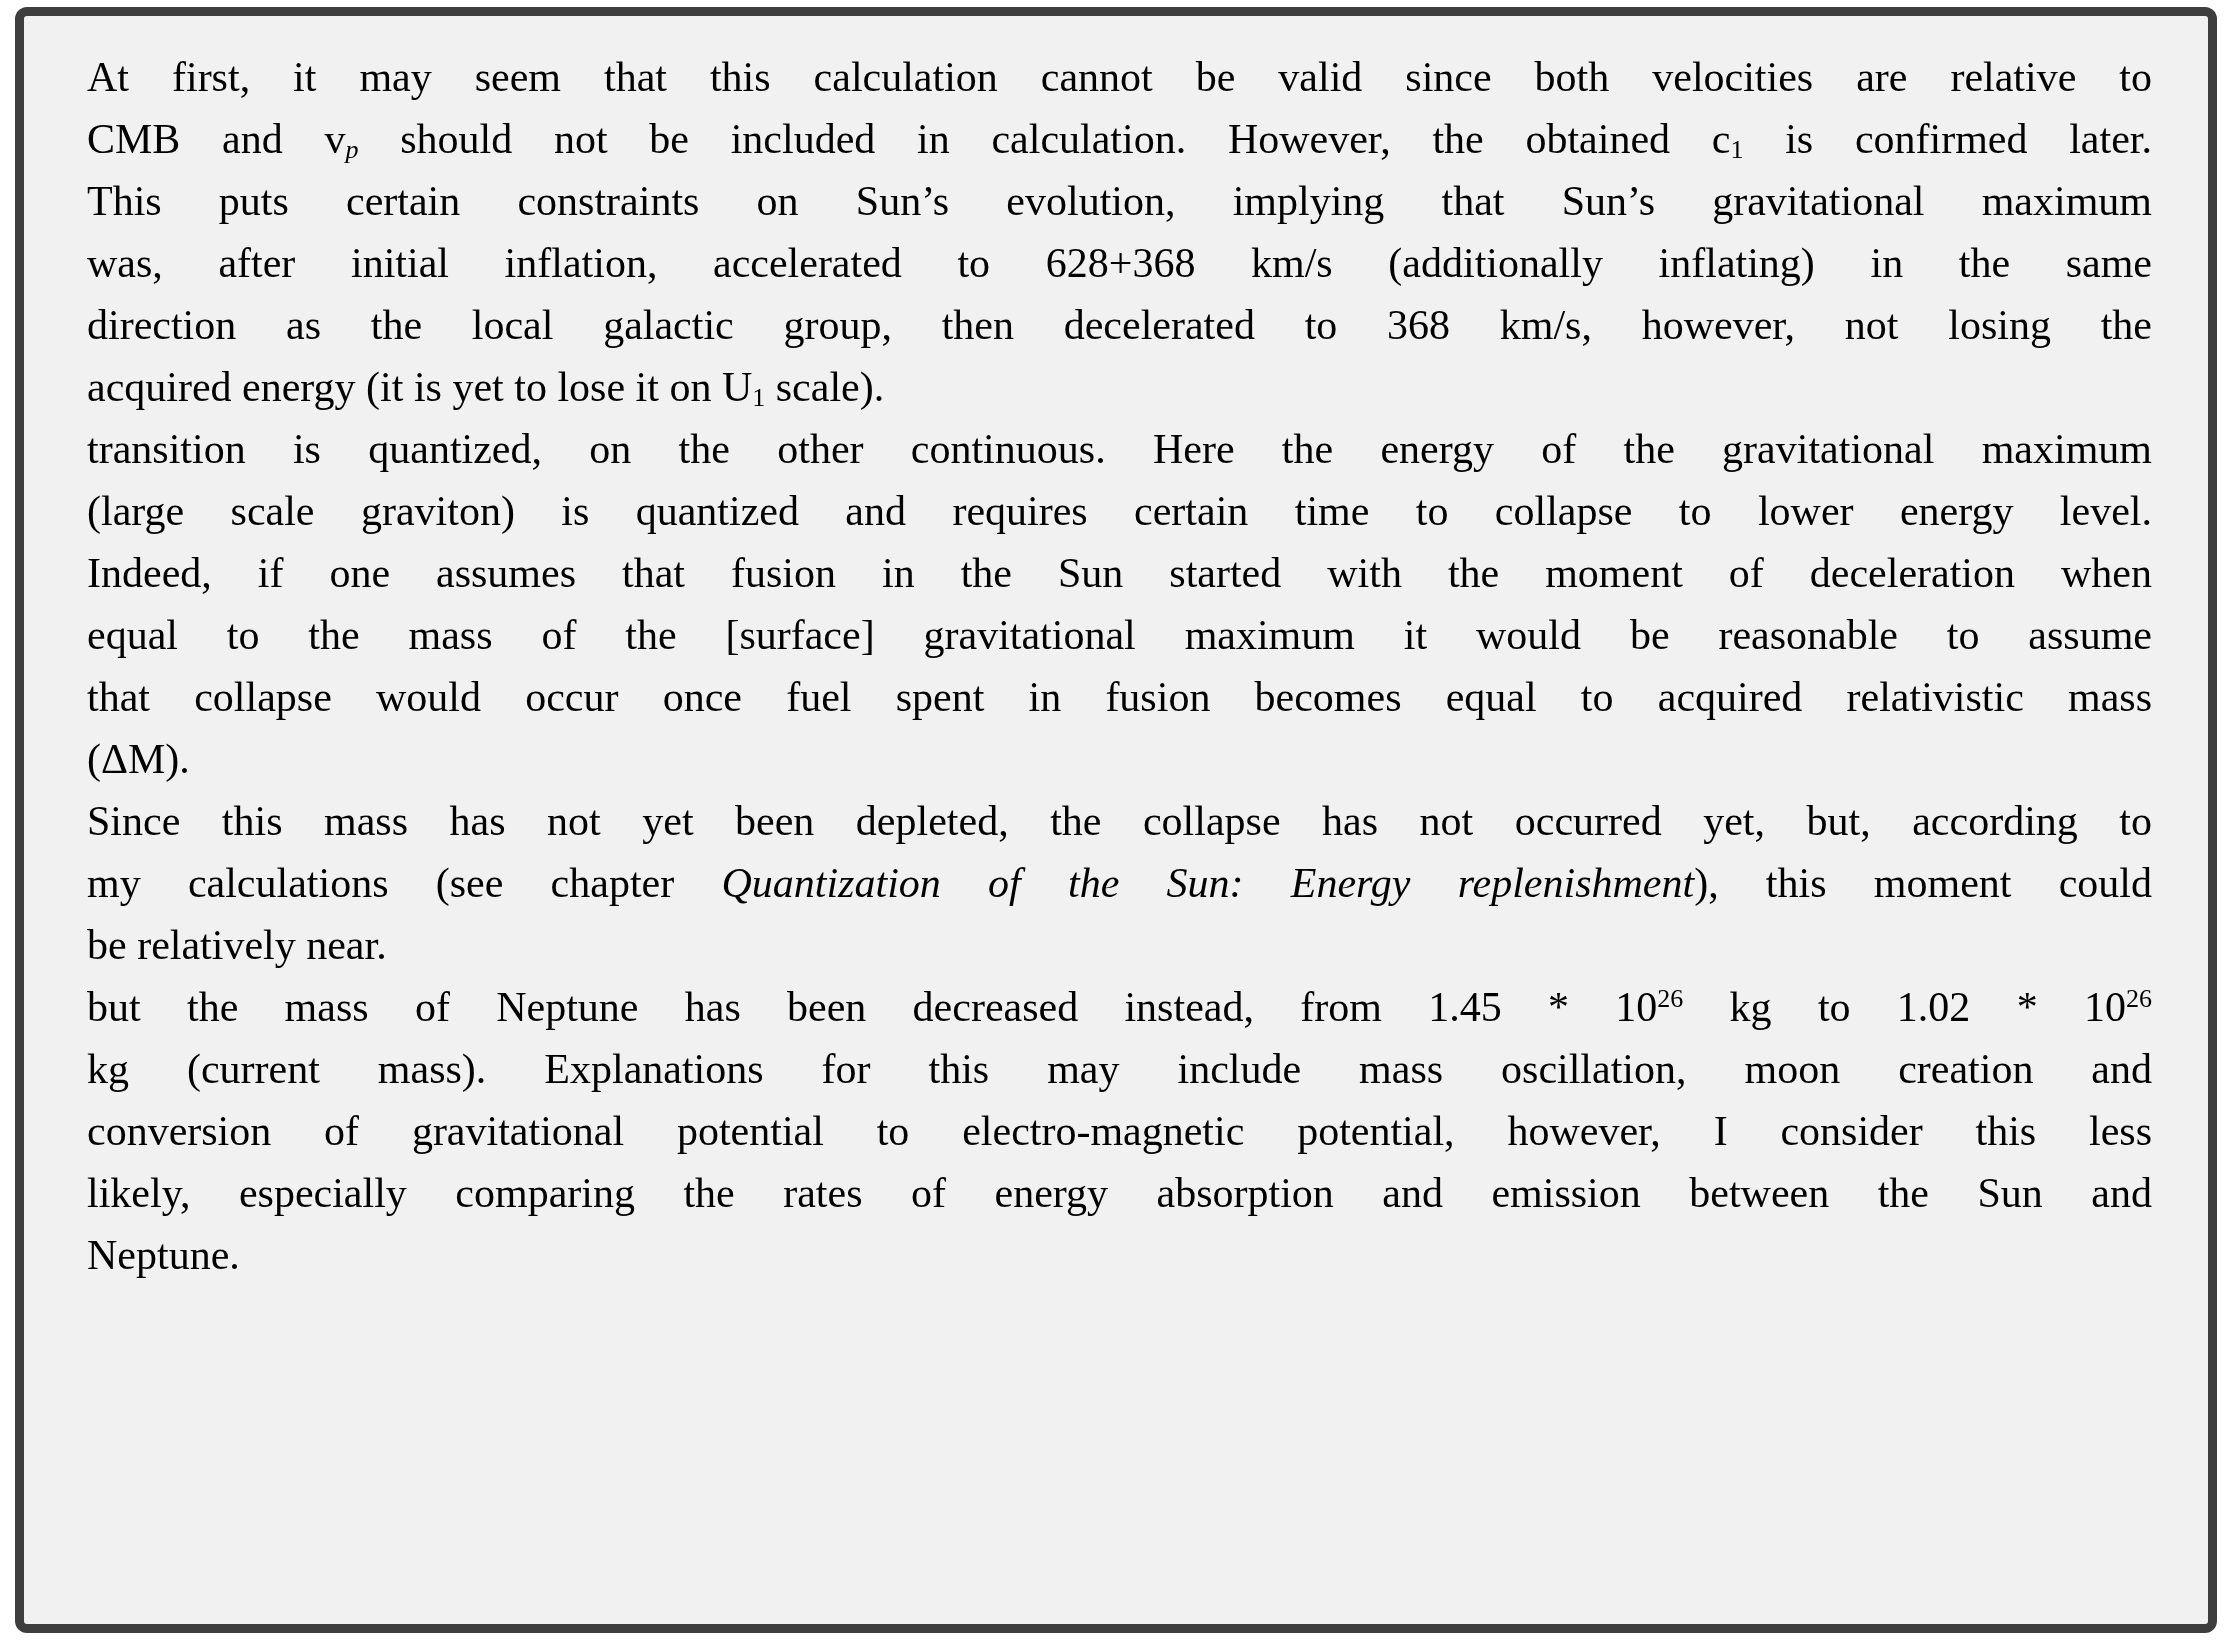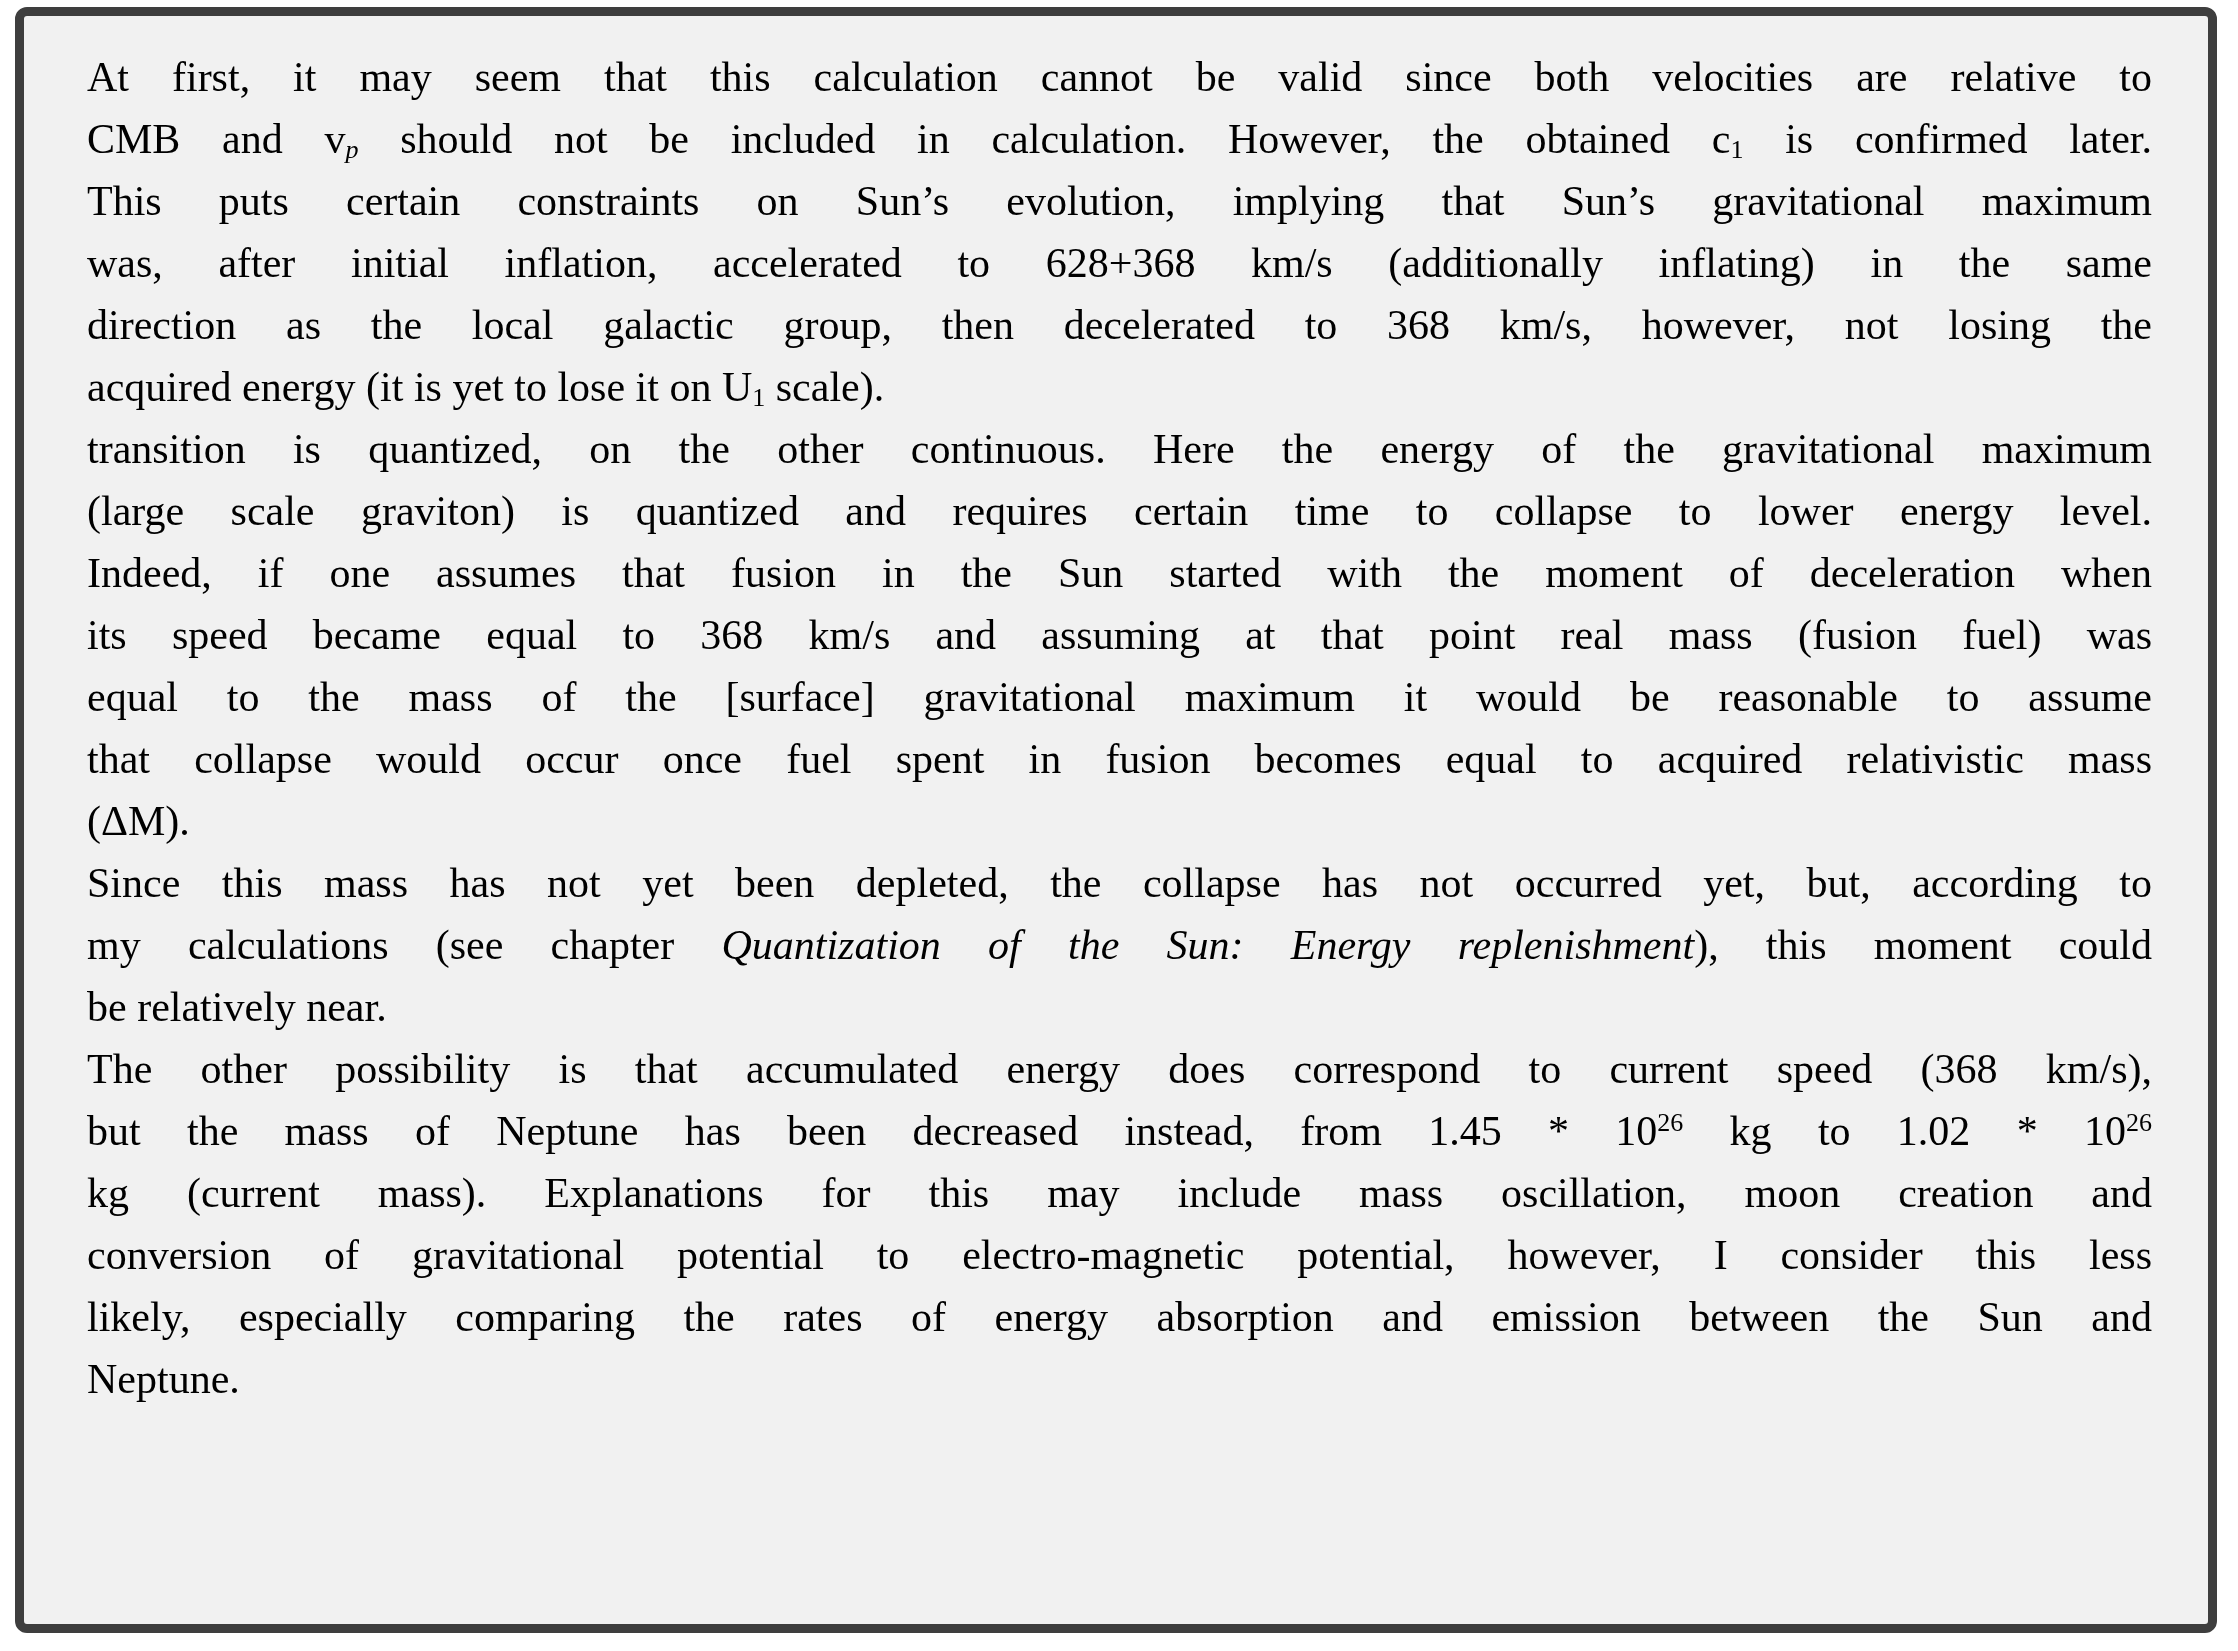--- a/index.html
+++ b/index.html
@@ -68,28 +68,26 @@
   <div class="text-content" id="text-content">
       <div class="line"><span class="run">At first, it may seem that this calculation cannot be valid since both velocities are relative to</span></div>
       <div class="line"><span class="run">CMB and v</span><span class="run sub it">p</span><span class="run"> should not be included in calculation. However, the obtained c</span><span class="run sub">1</span><span class="run"> is confirmed later.</span></div>
       <div class="line"><span class="run">This puts certain constraints on Sun’s evolution, implying that Sun’s gravitational maximum</span></div>
       <div class="line"><span class="run">was, after initial inflation, accelerated to 628+368 km/s (additionally inflating) in the same</span></div>
       <div class="line"><span class="run">direction as the local galactic group, then decelerated to 368 km/s, however, not losing the</span></div>
       <div class="line last"><span class="run">acquired energy (it is yet to lose it on U</span><span class="run sub">1</span><span class="run"> scale).</span></div>
       <div class="line"><span class="run">transition is quantized, on the other continuous. Here the energy of the gravitational maximum</span></div>
       <div class="line"><span class="run">(large scale graviton) is quantized and requires certain time to collapse to lower energy level.</span></div>
       <div class="line"><span class="run">Indeed, if one assumes that fusion in the Sun started with the moment of deceleration when</span></div>
-      <div class="line"><span class="run">its speed became equal to 368 km/s and assuming at that point real mass (fusion fuel) was</span></div>
       <div class="line"><span class="run">equal to the mass of the [surface] gravitational maximum it would be reasonable to assume</span></div>
       <div class="line"><span class="run">that collapse would occur once fuel spent in fusion becomes equal to acquired relativistic mass</span></div>
       <div class="line last"><span class="run">(ΔM).</span></div>
       <div class="line"><span class="run">Since this mass has not yet been depleted, the collapse has not occurred yet, but, according to</span></div>
       <div class="line"><span class="run">my calculations (see chapter </span><span class="run it">Quantization of the Sun: Energy replenishment</span><span class="run">), this moment could</span></div>
       <div class="line last"><span class="run">be relatively near.</span></div>
-      <div class="line"><span class="run">The other possibility is that accumulated energy does correspond to current speed (368 km/s),</span></div>
       <div class="line"><span class="run">but the mass of Neptune has been decreased instead, from 1.45 * 10</span><span class="run sup">26</span><span class="run"> kg to 1.02 * 10</span><span class="run sup">26</span></div>
       <div class="line"><span class="run">kg (current mass). Explanations for this may include mass oscillation, moon creation and</span></div>
       <div class="line"><span class="run">conversion of gravitational potential to electro-magnetic potential, however, I consider this less</span></div>
       <div class="line"><span class="run">likely, especially comparing the rates of energy absorption and emission between the Sun and</span></div>
       <div class="line last"><span class="run">Neptune.</span></div>
     </div>
 </div>
 
 
 </body></html>

